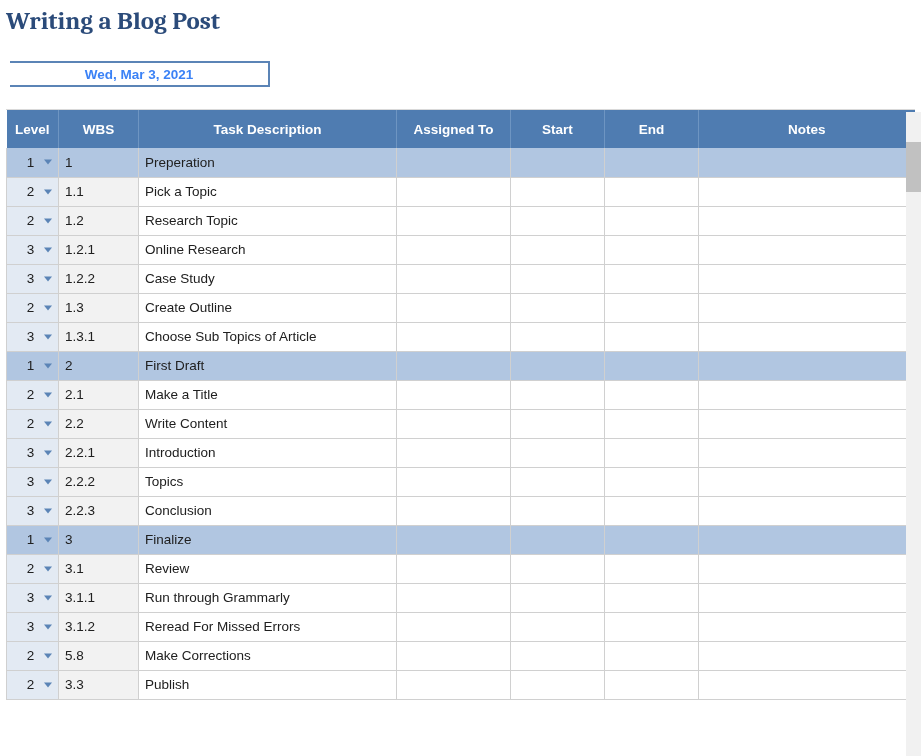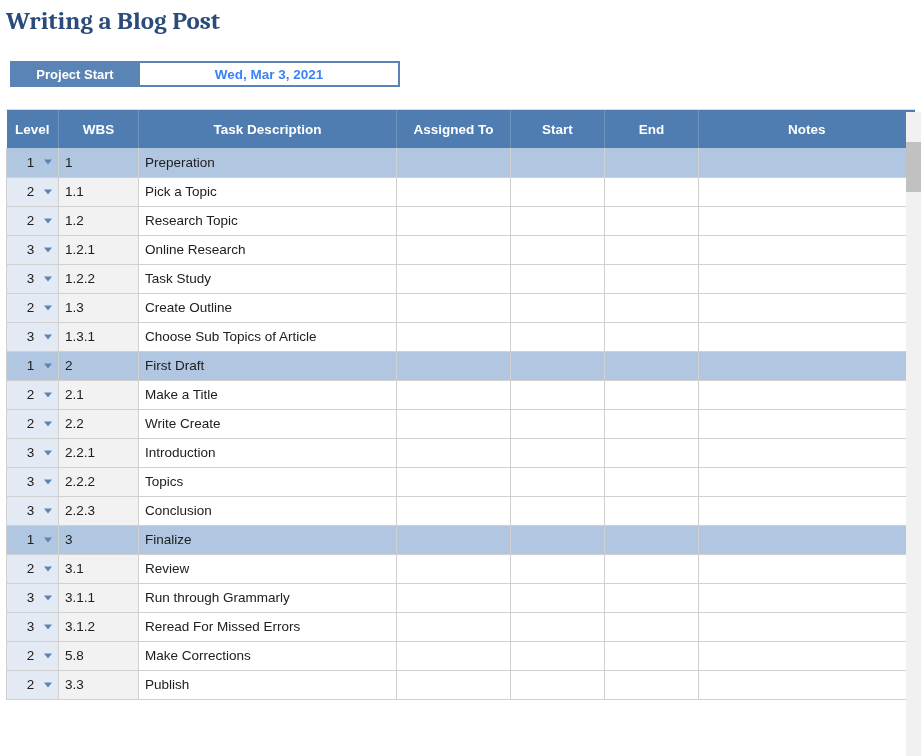--- a/index.html
+++ b/index.html
@@ -137,21 +137,20 @@
     }
   </style>
 </head>
 <body>
 
 <div class="header-row">
   <div class="title">Writing a Blog Post</div>
 </div>
 
 <div class="project-start-row">
-  <div class="ps-label">Project Start</div>
   <div class="ps-value">Wed, Mar 3, 2021</div>
 </div>
 
 <div class="table-wrap">
   <table>
     <colgroup>
       <col class="col-level">
         <col class="col-wbs">
         <col class="col-desc">
       <col class="col-assign">
@@ -203,21 +202,21 @@
           <td class="wbs-cell">1.2.1</td>
           <td>Online Research</td>
           <td></td>
           <td></td>
           <td></td>
           <td></td>
         </tr>
         <tr>
           <td class="lvl-cell"><span>3</span><span class="lvl-arrow"></span></td>
           <td class="wbs-cell">1.2.2</td>
-          <td>Task Study</td>
+          <td>Case Study</td>
           <td></td>
           <td></td>
           <td></td>
           <td></td>
         </tr>
         <tr>
           <td class="lvl-cell"><span>2</span><span class="lvl-arrow"></span></td>
           <td class="wbs-cell">1.3</td>
           <td>Create Outline</td>
           <td></td>
@@ -248,21 +247,21 @@
           <td class="wbs-cell">2.1</td>
           <td>Make a Title</td>
           <td></td>
           <td></td>
           <td></td>
           <td></td>
         </tr>
         <tr>
           <td class="lvl-cell"><span>2</span><span class="lvl-arrow"></span></td>
           <td class="wbs-cell">2.2</td>
-          <td>Write Create</td>
+          <td>Write Content</td>
           <td></td>
           <td></td>
           <td></td>
           <td></td>
         </tr>
         <tr>
           <td class="lvl-cell"><span>3</span><span class="lvl-arrow"></span></td>
           <td class="wbs-cell">2.2.1</td>
           <td>Introduction</td>
           <td></td>

